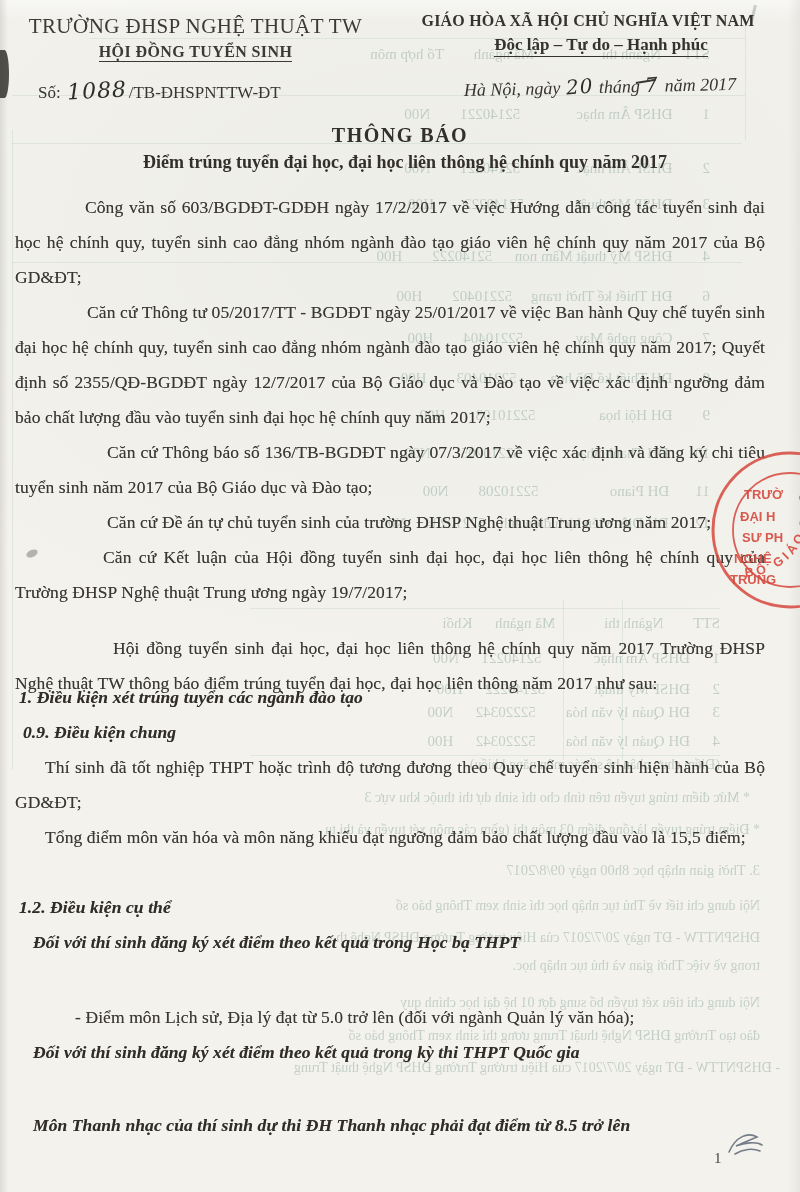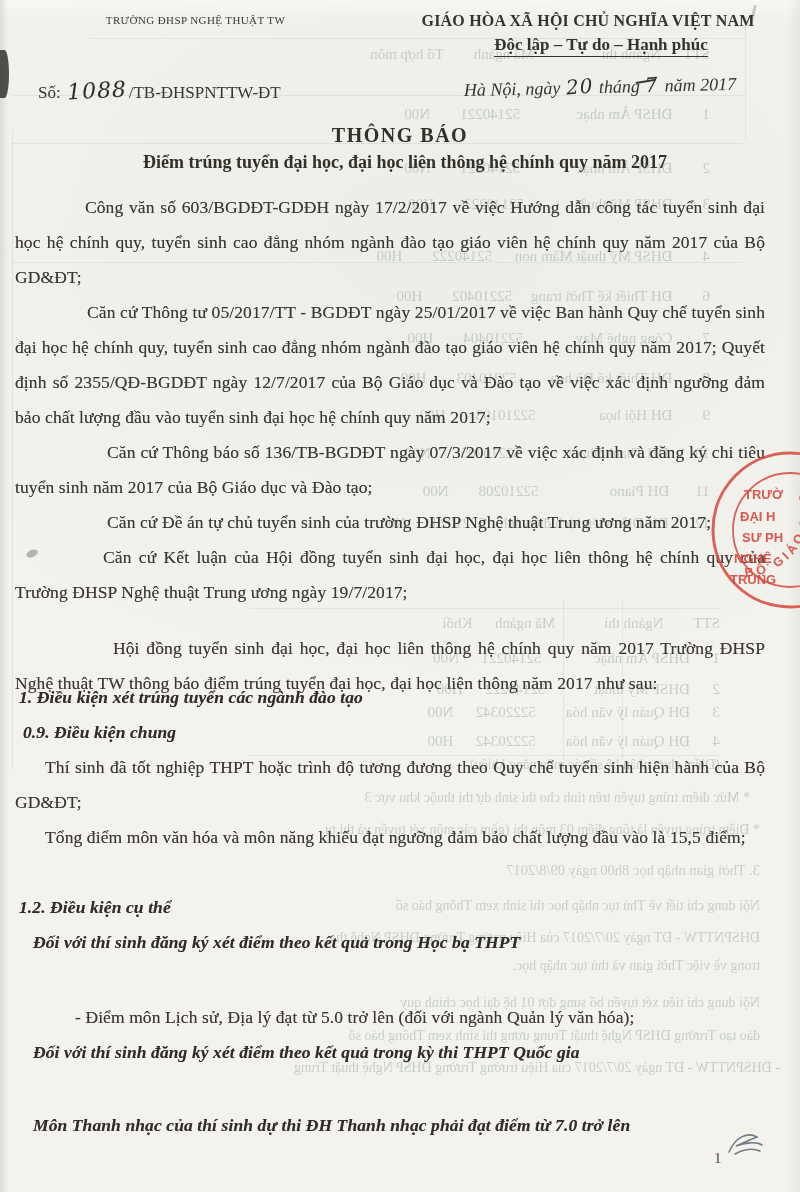--- a/index.html
+++ b/index.html
@@ -16,21 +16,21 @@
   
   .bleed-layer{position:absolute; inset:0; z-index:1;}
   .bleed-item{
     position:absolute; transform:scaleX(-1);
     color:#7e9a93; opacity:.40; filter:blur(.45px);
     font-family:"Liberation Serif",serif; white-space:pre; overflow:hidden; height:22px;
   }
   .bleed-line{position:absolute; background:#9ab4ac; opacity:.22;}
   
   .hdr-left{position:absolute; left:28px; top:14px; width:335px; text-align:center; z-index:3; color:#3c3a35;}
-  .hdr-left .l1{font-size:11px; letter-spacing:.4px;}
+  .hdr-left .l1{font-size:21px; letter-spacing:.4px;}
   .hdr-left .l2{font-size:16px; font-weight:bold; letter-spacing:.4px; margin-top:4px;}
   .hdr-left .l2 span{border-bottom:1.6px solid #3c3a35; padding-bottom:1px;}
   .hdr-right{position:absolute; left:388px; top:12px; width:400px; text-align:center; z-index:3; color:#35332e;}
   .hdr-right .l1{font-size:16px; font-weight:bold; letter-spacing:.2px;}
   .hdr-right .l2{font-size:17px; font-weight:bold; margin-top:5px;}
   .hdr-right .l2 span{border-bottom:1.8px solid #35332e; padding-bottom:2px;margin-left:26px;}
   .doc-no{position:absolute; left:38px; top:78px; z-index:3; font-size:17px; color:#38352f;}
   .hand{font-family:"DejaVu Serif",serif; font-style:italic; display:inline-block;
         color:#2f2d2a; transform:rotate(-3deg); letter-spacing:1px;}
   .doc-no .hand{font-size:22px; margin:0 2px 0 6px;}
@@ -108,20 +108,21 @@
       <div class="bleed-line" style="left: 250px; top: 608px; height: 1px; width: 470px;"></div>
       <div class="bleed-line" style="left: 250px; top: 755px; height: 1px; width: 470px;"></div>
     </div>
 
   <div class="smudge1"></div>
   <div class="smudge2"></div>
   <div class="smudge3"></div>
 
   <div class="hdr-left">
     <div class="l1">TRƯỜNG ĐHSP NGHỆ THUẬT TW</div>
+    <div class="l2"><span>HỘI ĐỒNG TUYỂN SINH</span></div>
   </div>
   <div class="hdr-right">
     <div class="l1">GIÁO HÒA XÃ HỘI CHỦ NGHĨA VIỆT NAM</div>
     <div class="l2"><span>Độc lập – Tự do – Hạnh phúc</span></div>
   </div>
 
   <div class="doc-no"><span>Số:</span><span class="hand">1088</span><span>/TB-ĐHSPNTTW-ĐT</span></div>
 
   <div class="date-line"><span>Hà Nội, ngày</span> <span class="hand">20</span> <span>tháng</span> <span class="hand hand7">7</span> <span>năm 2017</span></div>
 
@@ -135,21 +136,21 @@
   <div class="para" style="top:540px; text-indent:88px;">Căn cứ Kết luận của Hội đồng tuyển sinh đại học, đại học liên thông hệ chính quy của Trường ĐHSP Nghệ thuật Trung ương ngày 19/7/2017;</div>
   <div class="para" style="top:631px; text-indent:98px;">Hội đồng tuyển sinh đại học, đại học liên thông hệ chính quy năm 2017 Trường ĐHSP Nghệ thuật TW thông báo điểm trúng tuyển đại học, đại học liên thông năm 2017 như sau:</div>
   <div class="para bold" style="top:680px; text-indent:4px;">1. Điều kiện xét trúng tuyển các ngành đào tạo</div>
   <div class="para bold ital" style="top:715px; text-indent:8px;">0.9. Điều kiện chung</div>
   <div class="para" style="top:750px; text-indent:30px;">Thí sinh đã tốt nghiệp THPT hoặc trình độ tương đương theo Quy chế tuyển sinh hiện hành của Bộ GD&amp;ĐT;</div>
   <div class="para" style="top:820px; text-indent:30px;">Tổng điểm môn văn hóa và môn năng khiếu đạt ngưỡng đảm bảo chất lượng đầu vào là 15,5 điểm;</div>
   <div class="para bold ital" style="top:890px; text-indent:4px;">1.2. Điều kiện cụ thể</div>
   <div class="para bold" style="top:925px; text-indent:18px;">Đối với thí sinh đăng ký xét điểm theo kết quả trong Học bạ THPT</div>
   <div class="para" style="top:1000px; text-indent:60px;">- Điểm môn Lịch sử, Địa lý đạt từ 5.0 trở lên (đối với ngành Quản lý văn hóa);</div>
   <div class="para bold" style="top:1035px; text-indent:18px;">Đối với thí sinh đăng ký xét điểm theo kết quả trong kỳ thi THPT Quốc gia</div>
-  <div class="para bold" style="top:1108px; text-indent:18px;">Môn Thanh nhạc của thí sinh dự thi ĐH Thanh nhạc phải đạt điểm từ 7.0 trở lên</div>
+  <div class="para bold" style="top:1108px; text-indent:18px;">Môn Thanh nhạc của thí sinh dự thi ĐH Thanh nhạc phải đạt điểm từ 8.5 trở lên</div>
 
   <div class="stamp-clip">
     <svg width="230" height="186" viewBox="0 0 230 186">
       <g stroke="#d6493e" fill="none" opacity="0.85">
         <circle cx="100" cy="90" r="77" stroke-width="3"></circle>
         <circle cx="100" cy="90" r="57" stroke-width="1.8"></circle>
       </g>
       <defs>
         <path id="ringPath" d="M 53.3 136.7 A 66 66 0 0 0 100 24"></path>
       </defs>

